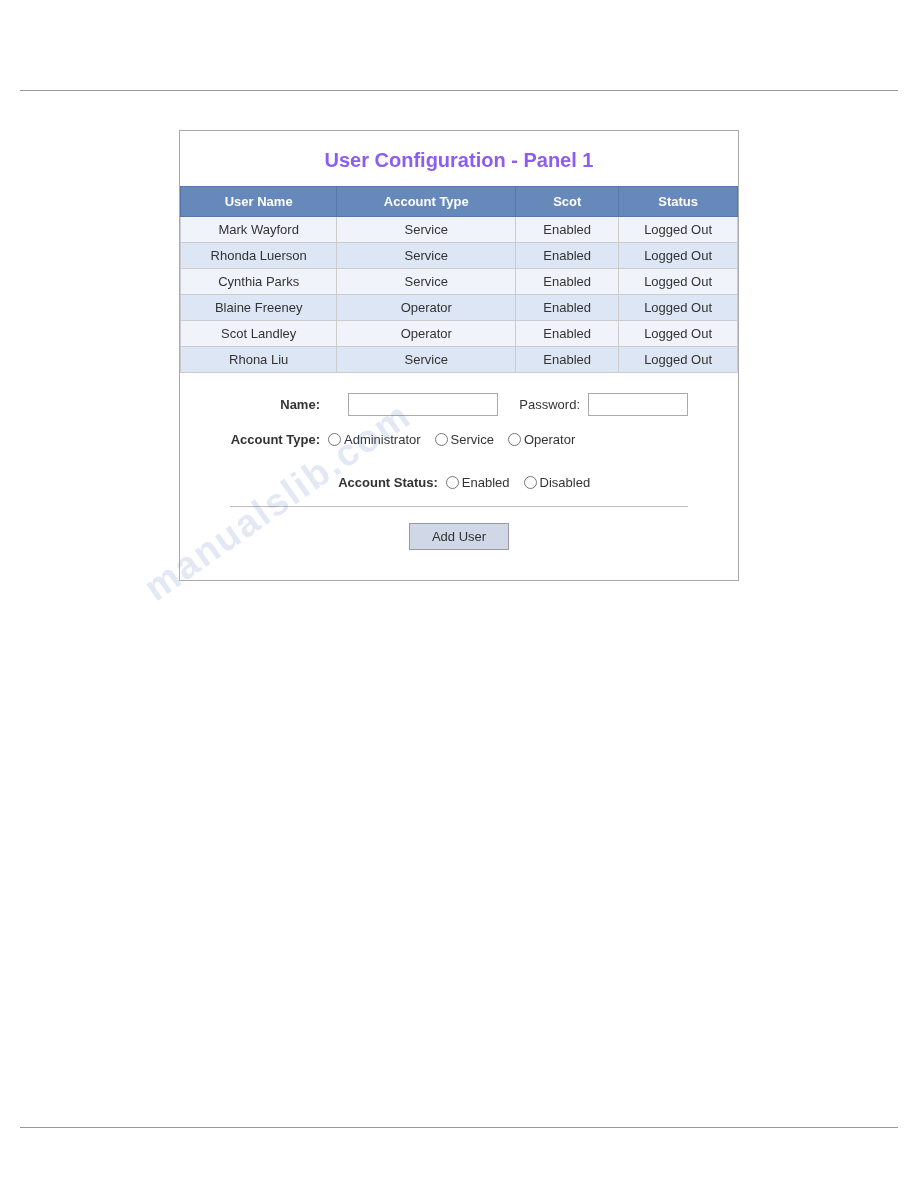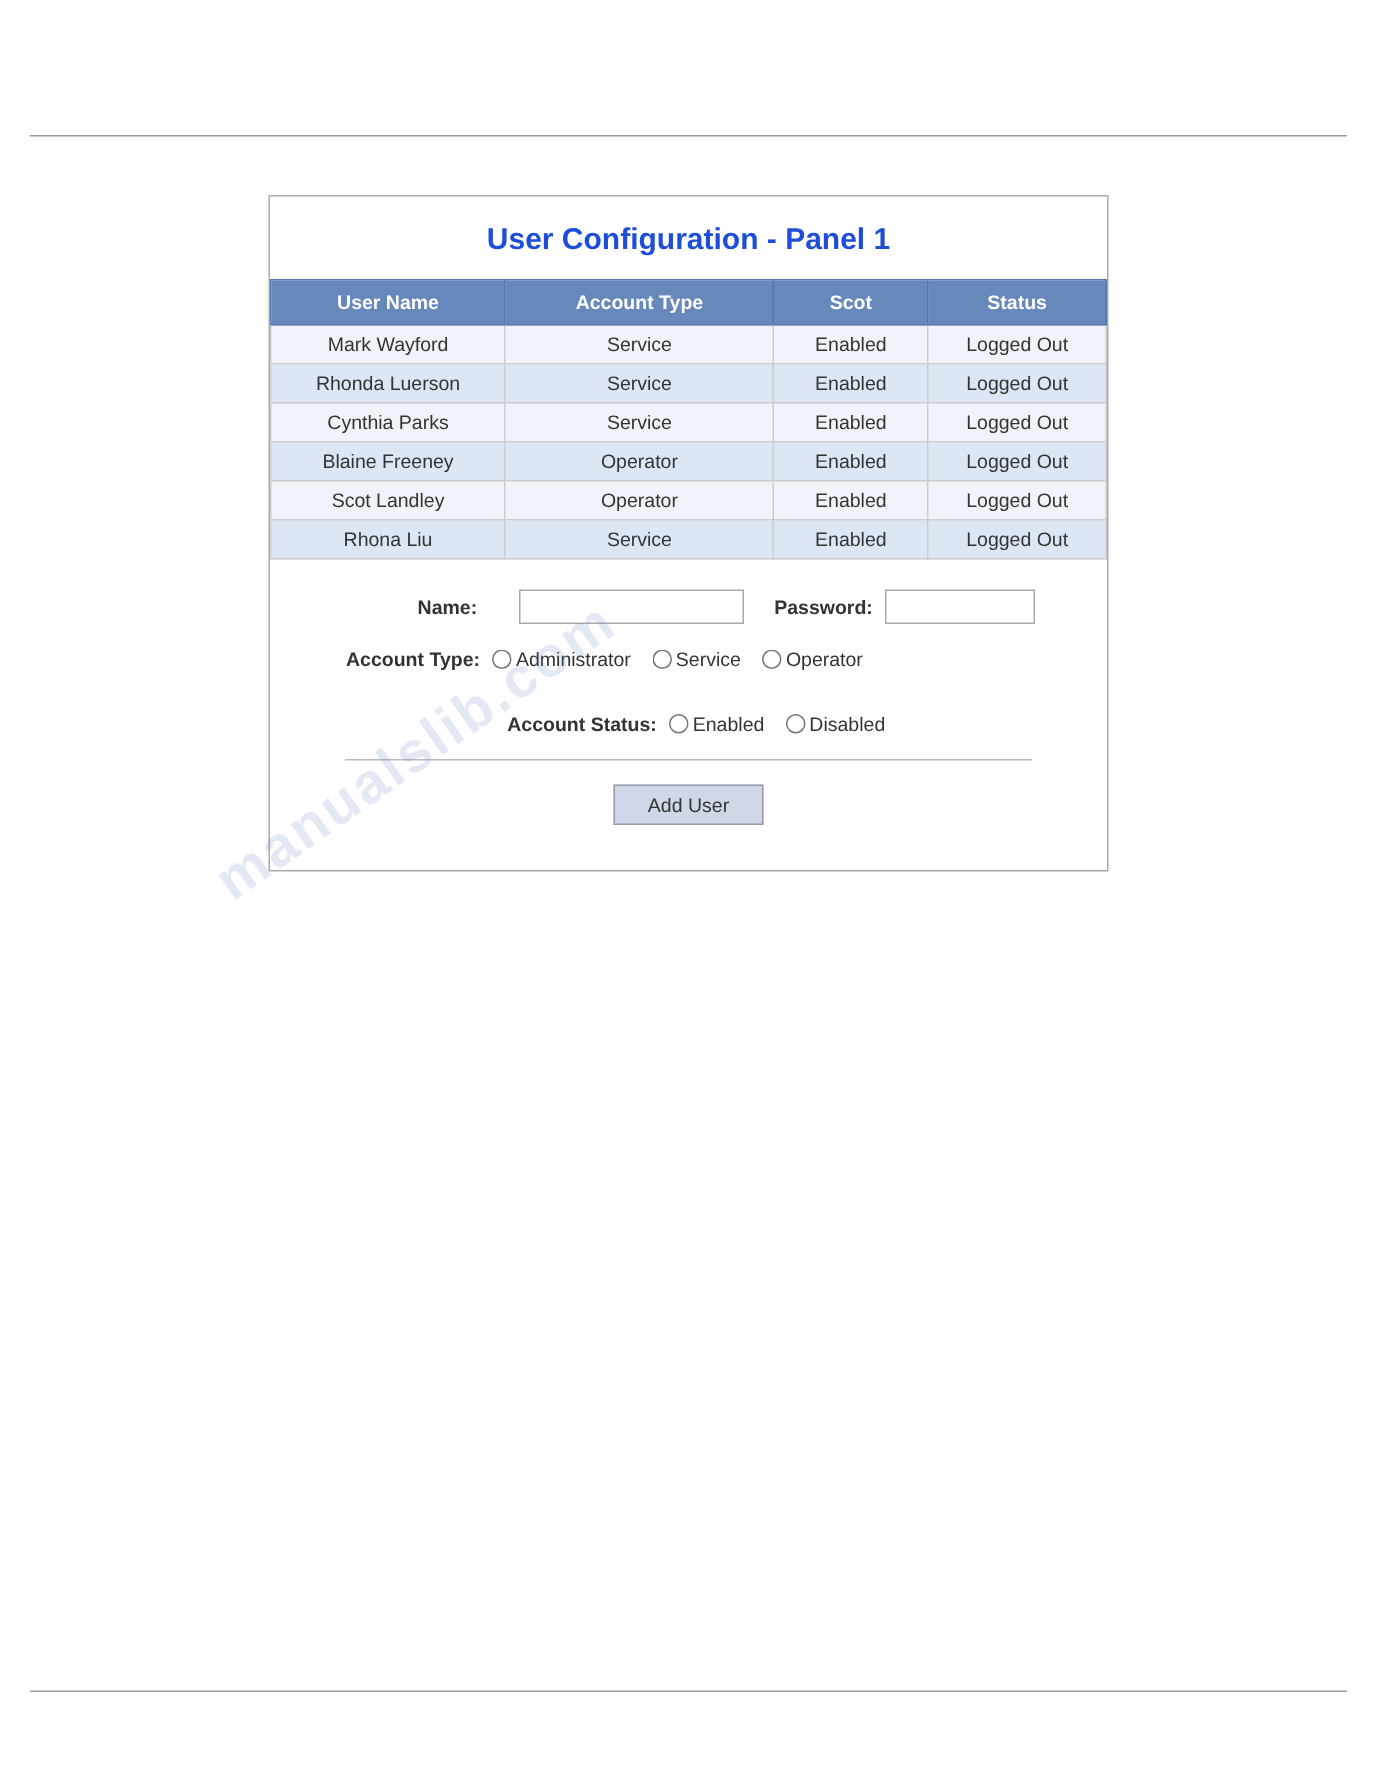--- a/index.html
+++ b/index.html
@@ -47,21 +47,21 @@
       width: 560px;
       border: 1px solid #aaa;
       background: #fff;
       padding-bottom: 20px;
     }
 
     .panel-title {
       text-align: center;
       font-size: 20px;
       font-weight: bold;
-      color: #1d4ed8;
+      color: #8b5cf6;
       padding: 18px 10px 14px 10px;
     }
 
     .user-table {
       width: 100%;
       border-collapse: collapse;
       margin-bottom: 0;
     }
 
     .user-table thead tr th {
@@ -112,21 +112,21 @@
     }
 
     .password-group {
       display: flex;
       align-items: center;
       margin-left: auto;
       margin-right: 20px;
     }
 
     .password-label {
-      font-weight: bold;
+      font-weight: normal;
       color: #333;
       font-size: 13px;
       margin-right: 8px;
     }
 
     .password-input {
       border: 1px solid #aaa;
       padding: 3px 5px;
       font-size: 13px;
       width: 100px;

